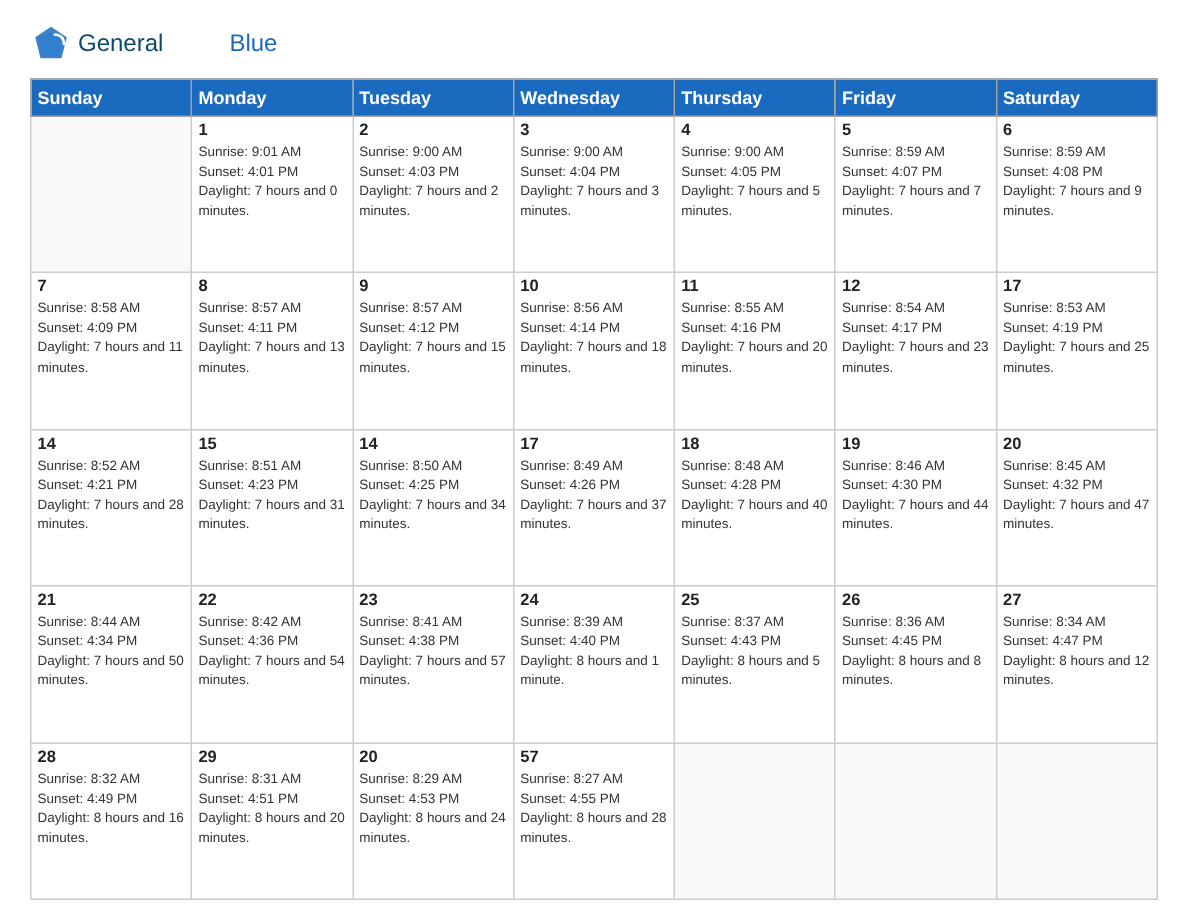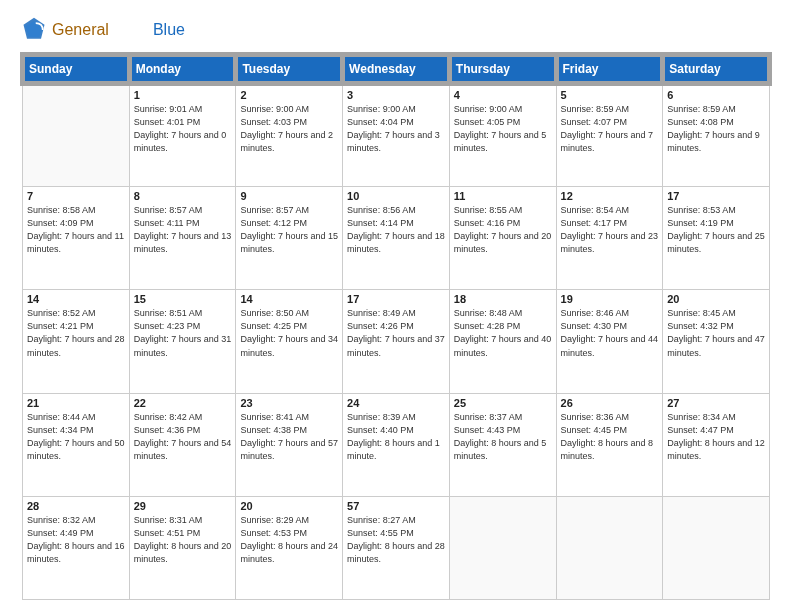--- a/index.html
+++ b/index.html
@@ -21,21 +21,21 @@
       display: flex;
       justify-content: space-between;
       align-items: flex-start;
       margin-bottom: 8px;
     }
     .logo {
       display: flex;
       align-items: center;
       gap: 4px;
     }
-    .logo-general { color: #a16207; }
+    .logo-general { color: #0c4a6e; }
     .logo-blue { color: #1a6bbf; padding-left: 44px; }
     .logo-icon {
       width: 28px;
       height: 28px;
     }
     .title-block {
       text-align: right;
     }
     .month-title {
       font-size: 32px;
@@ -54,21 +54,21 @@
       width: 100%;
       table-layout: fixed;
     }
     .calendar th {
       background: #1a6bbf;
       color: #fff;
       font-size: 12px;
       font-weight: bold;
       padding: 5px 4px;
       text-align: left;
-      border: 5px solid #a3a3a3;
+      border: 1px solid #a3a3a3;
     }
     .calendar td {
       border: 1px solid #ccc;
       vertical-align: top;
       padding: 3px 4px;
       font-size: 9.5px;
       color: #222;
       height: 82px;
       background: #fff;
     }

